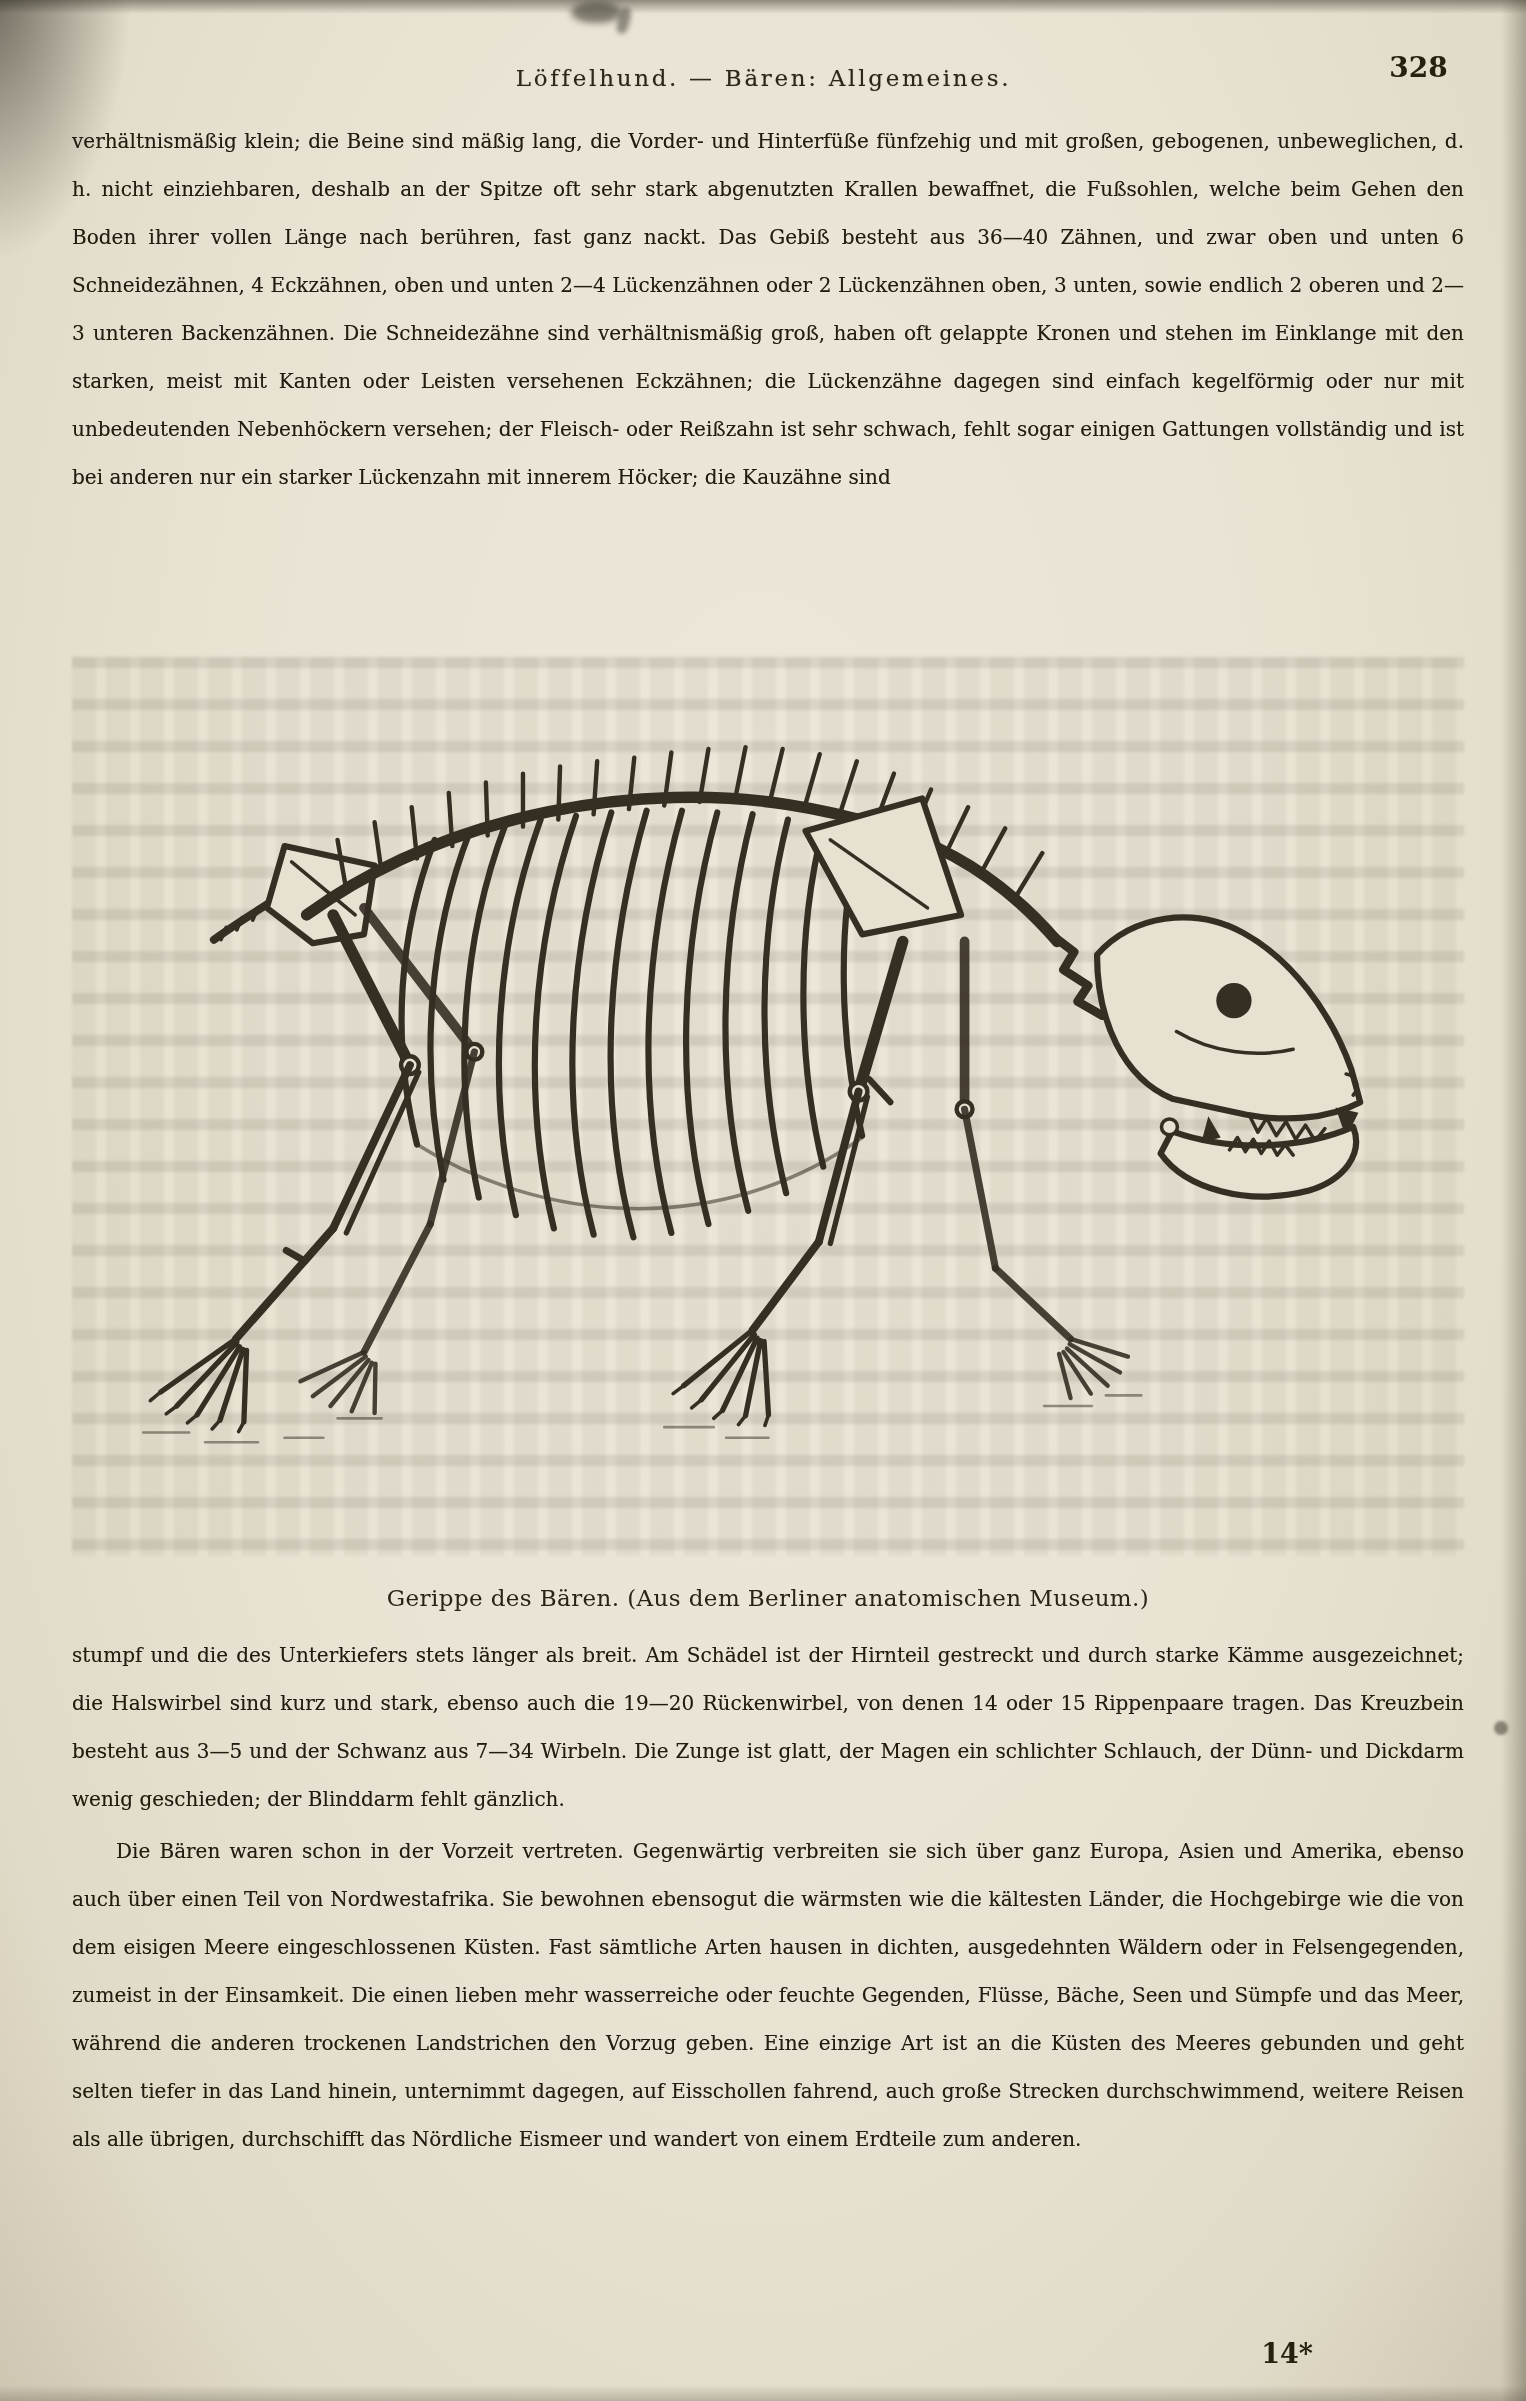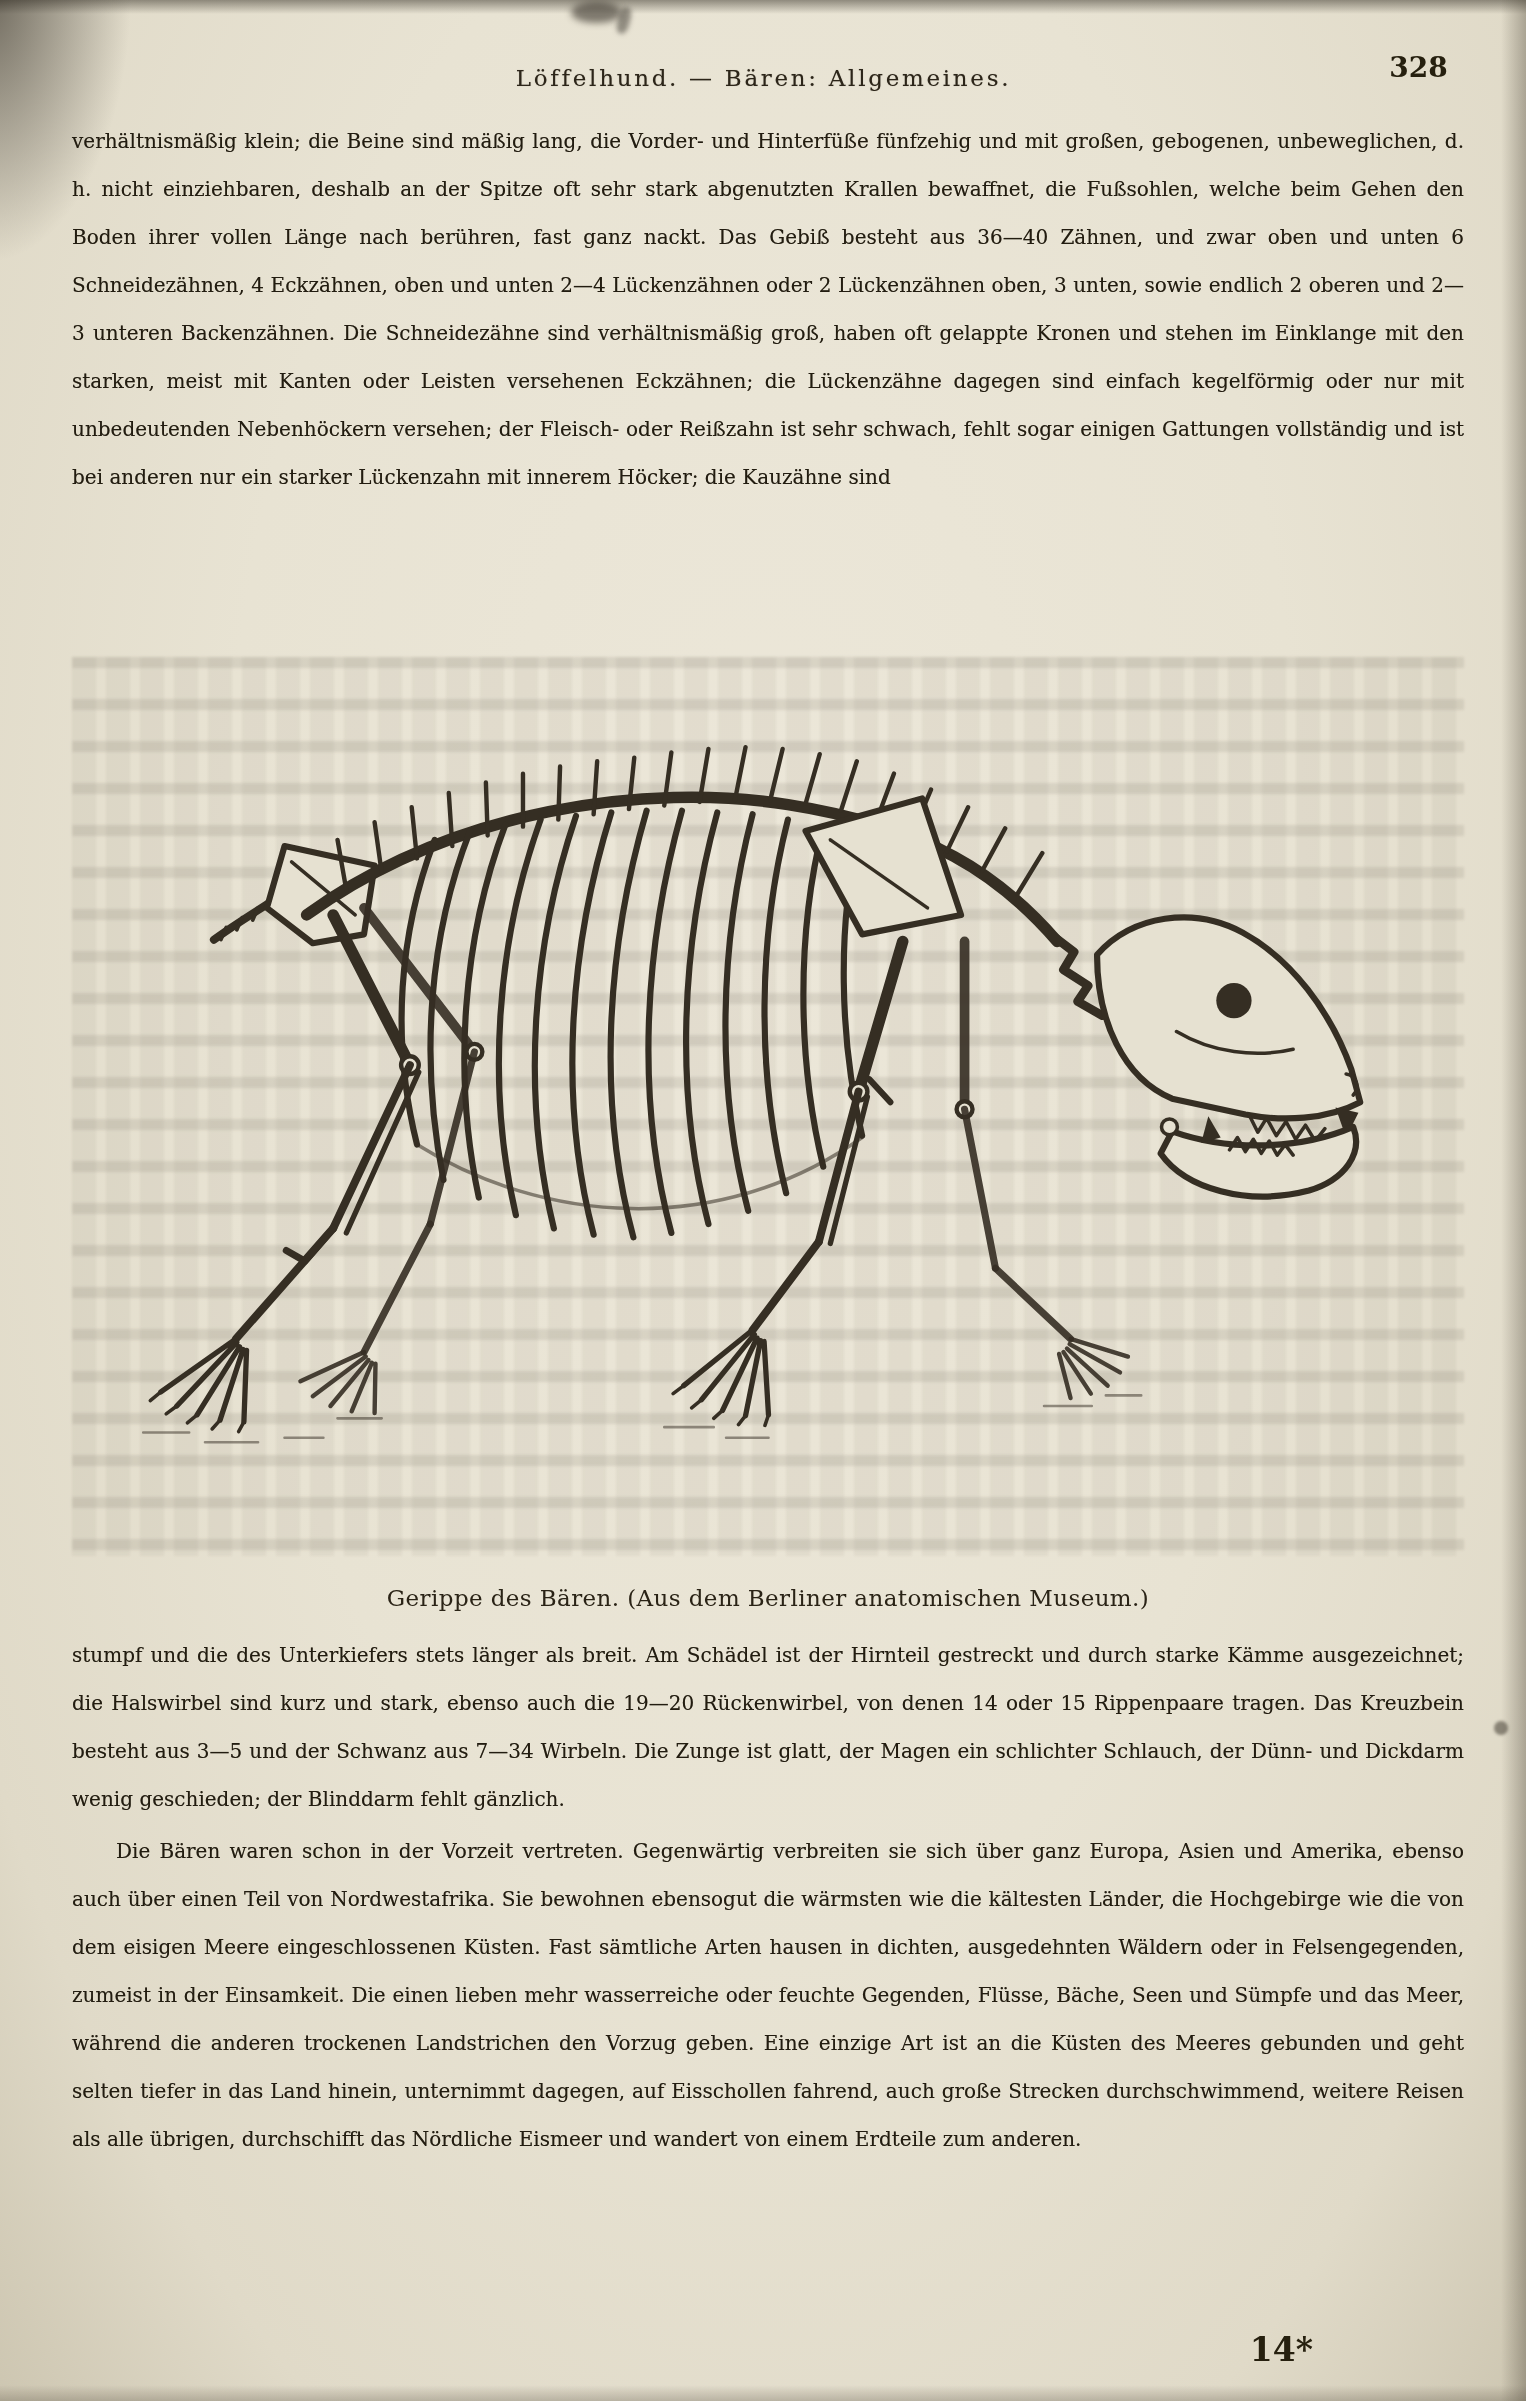--- a/index.html
+++ b/index.html
@@ -53,21 +53,21 @@
   .bleed{position:absolute;left:0;right:0;top:7px;bottom:64px;
     background:
       repeating-linear-gradient(to bottom, rgba(104,97,83,.17) 0 10.6px, rgba(104,97,83,0) 10.6px 42px),
       repeating-linear-gradient(to right, rgba(104,97,83,.09) 0 24px, rgba(104,97,83,0) 24px 34px);
     filter:blur(1.8px);opacity:.85;}
   svg.skeleton{position:absolute;left:8.8px;top:0;width:1375px;height:892px;}
   figcaption{position:absolute;left:0;right:0;bottom:8.8px;text-align:center;
     font-size:23px;letter-spacing:0.4px;color:#2a2316;}
 
   
-  .signature{position:absolute;bottom:32px;right:214px;font-size:33px;font-weight:bold;color:#26200f;}
+  .signature{position:absolute;bottom:32px;right:214px;font-size:27px;font-weight:bold;color:#26200f;}
 </style>
 </head>
 <body>
 
 <div class="page">
 
   <div class="edge-top"></div>
   <div class="edge-right"></div>
   <div class="edge-bottom"></div>
   <div class="corner-tl"></div>

